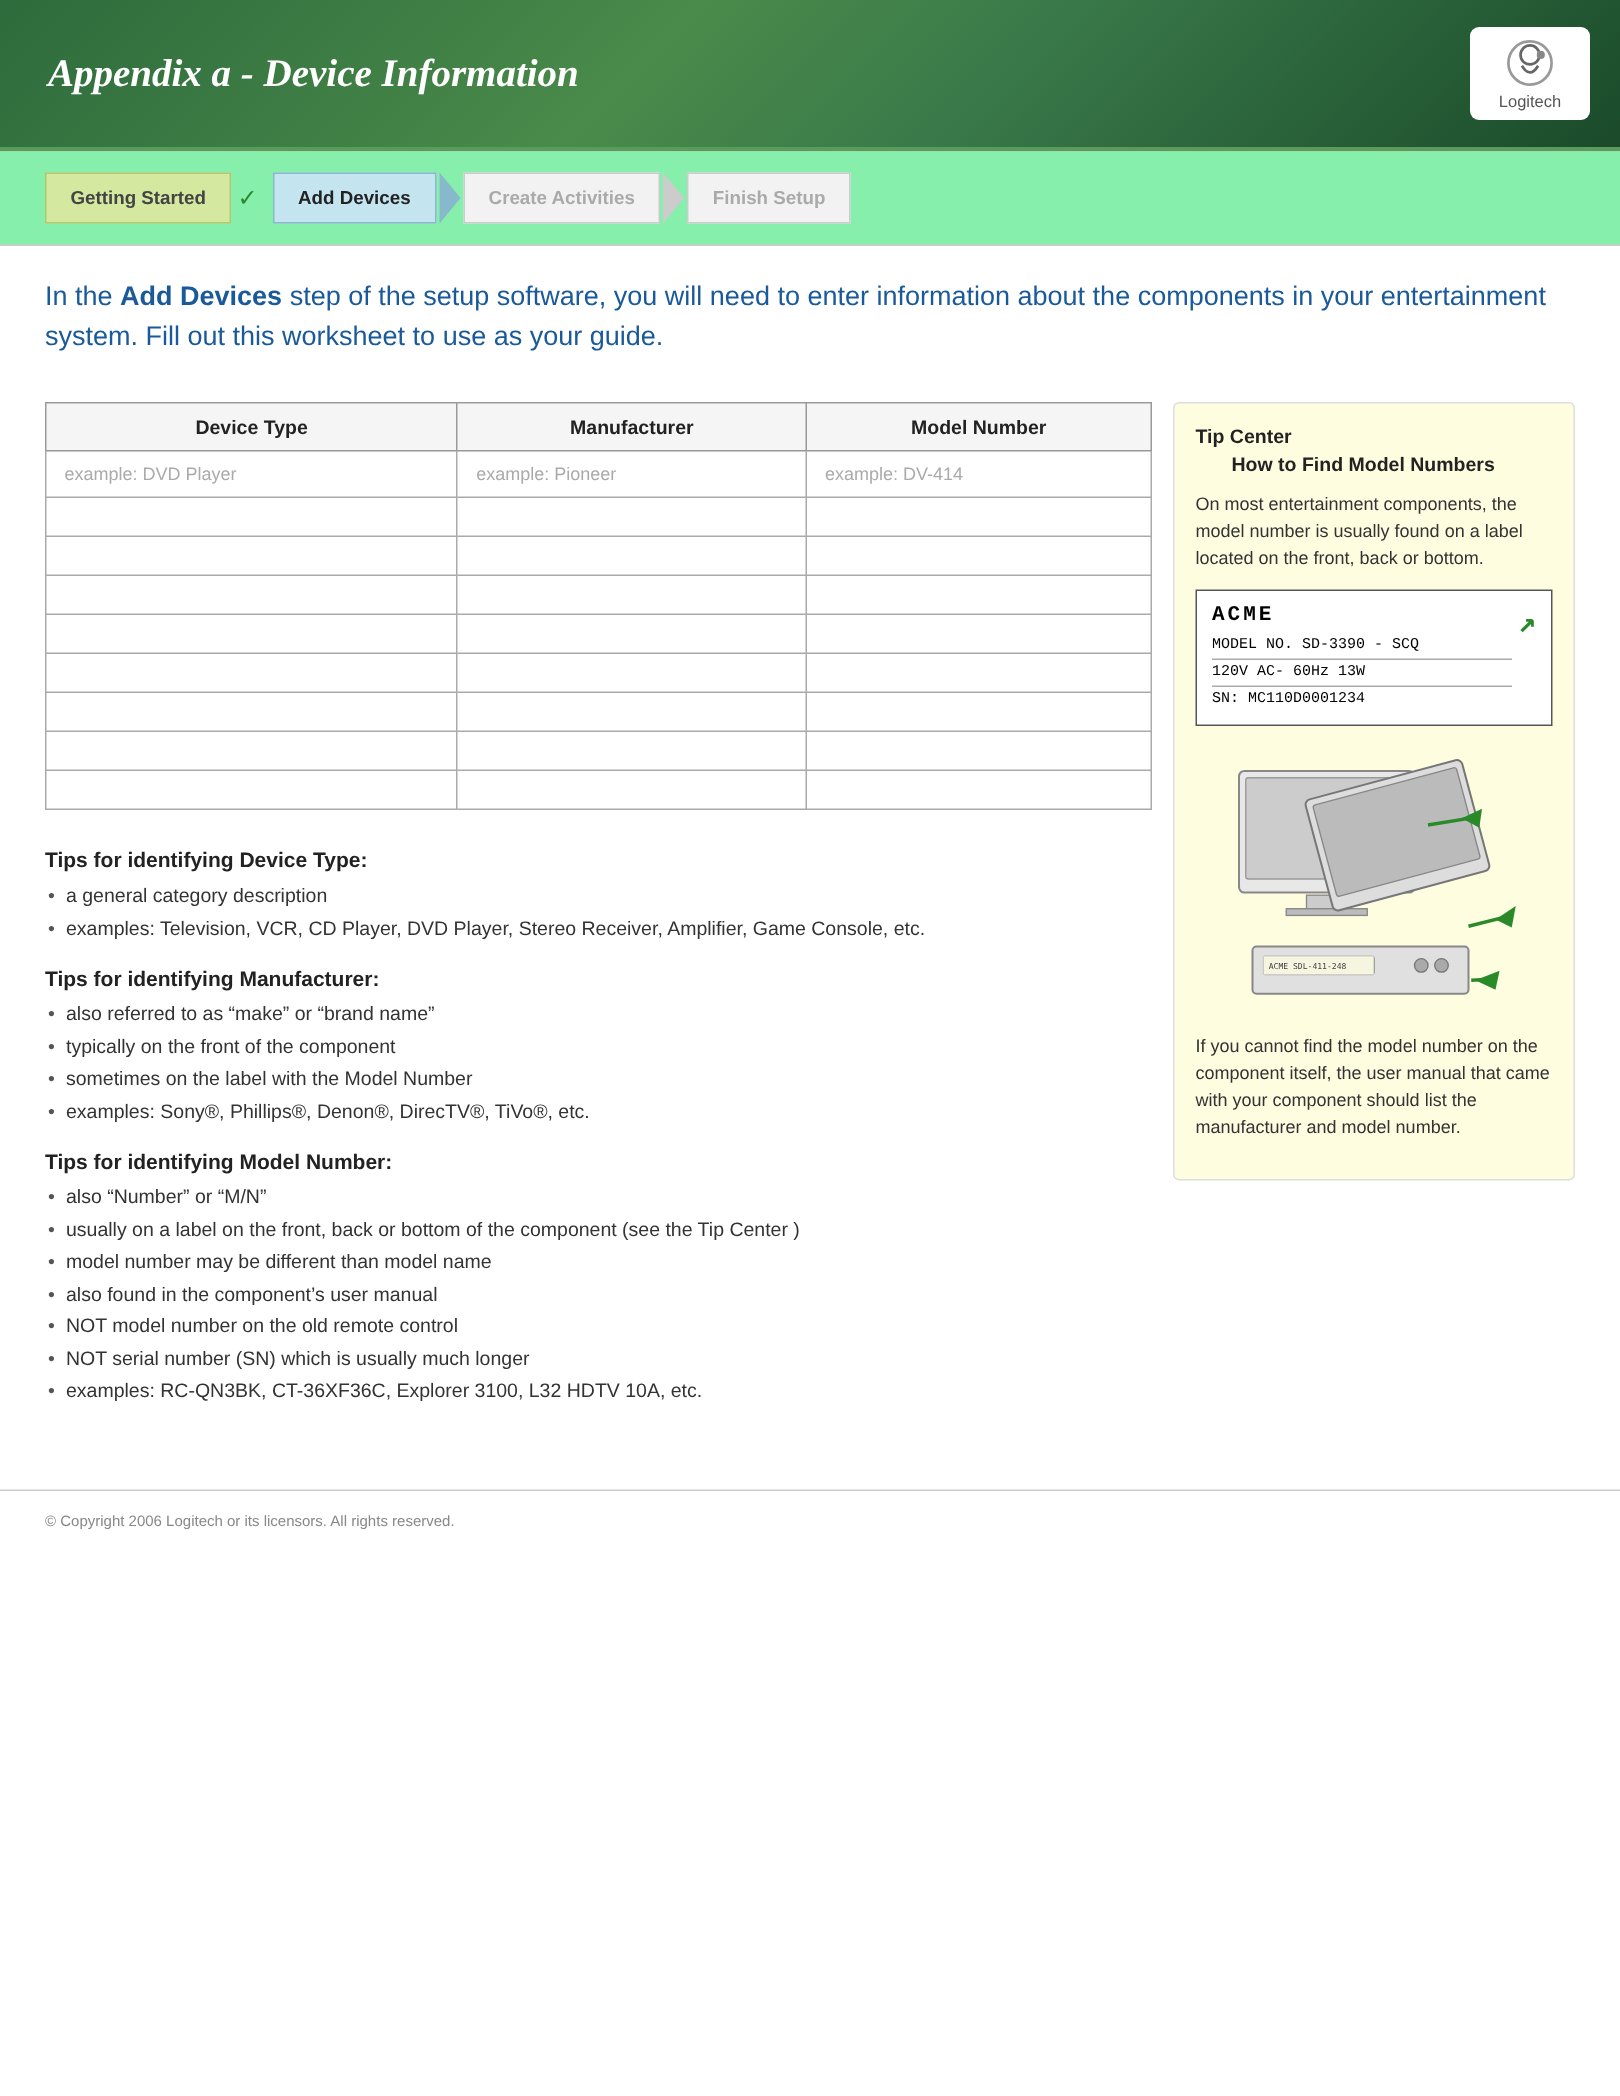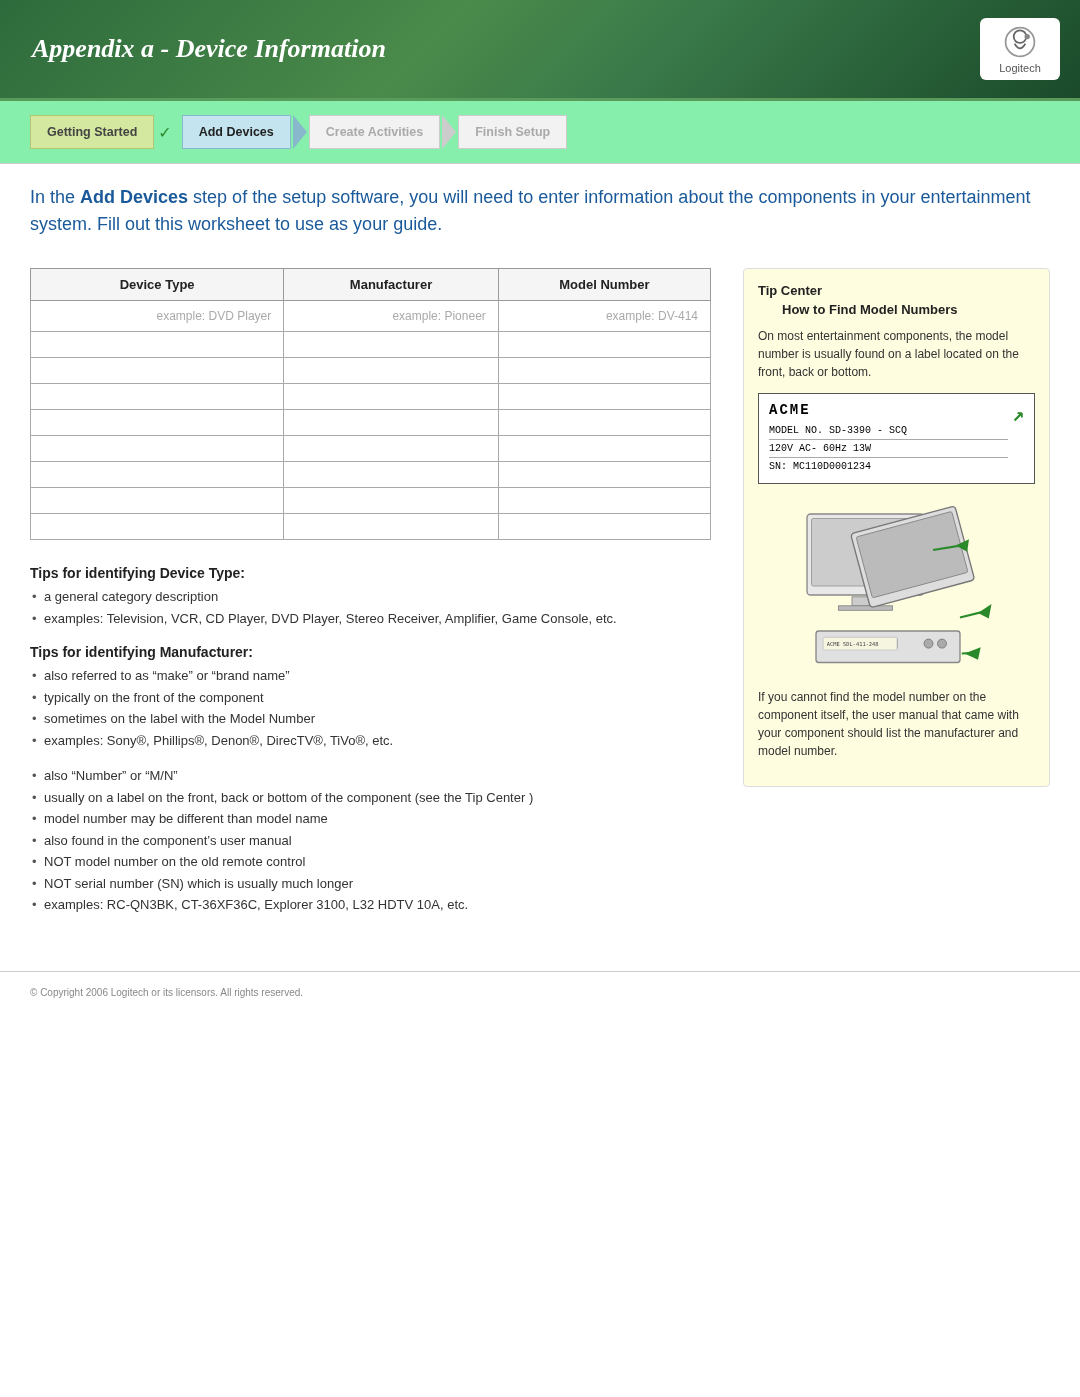--- a/index.html
+++ b/index.html
@@ -73,28 +73,28 @@
       margin-bottom: 30px;
       font-weight: normal;
     }
     .intro-text strong {
       font-weight: bold;
     }
 
     
     .two-col {
       display: flex;
-      gap: 32px;
+      gap: 14px;
       align-items: flex-start;
     }
     .left-col {
       flex: 1;
     }
     .right-col {
-      width: 307px;
+      width: 268px;
       flex-shrink: 0;
     }
 
     
     .device-table {
       width: 100%;
       border-collapse: collapse;
       margin-bottom: 25px;
     }
     .device-table th {
@@ -105,21 +105,21 @@
       font-weight: bold;
       text-align: center;
       color: #222;
     }
     .device-table td {
       border: 1px solid #aaa;
       padding: 8px 12px;
       height: 28px;
       font-size: 12px;
       color: #aaa;
-      text-align: right;
+      text-align: left;
     }
     .device-table tr.example-row td {
       color: #aaa;
       font-style: normal;
     }
     .device-table tr.empty-row td {
       height: 26px;
     }
 
     
@@ -399,20 +399,21 @@
           <div class="tips-title">Tips for identifying Manufacturer:</div>
           <ul class="tips-list">
             <li>also referred to as “make” or “brand name”</li>
             <li>typically on the front of the component</li>
             <li>sometimes on the label with the Model Number</li>
             <li>examples: Sony®, Phillips®, Denon®, DirecTV®, TiVo®, etc.</li>
           </ul>
         </div>
 
         <div class="tips-section">
+          <div class="tips-title">Tips for identifying Model Number:</div>
           <ul class="tips-list">
             <li>also “Number” or “M/N”</li>
             <li>usually on a label on the front, back or bottom of the component (see the Tip Center )</li>
             <li>model number may be different than model name</li>
             <li>also found in the component’s user manual</li>
             <li>NOT model number on the old remote control</li>
             <li>NOT serial number (SN) which is usually much longer</li>
             <li>examples: RC-QN3BK, CT-36XF36C, Explorer 3100, L32 HDTV 10A, etc.</li>
           </ul>
         </div>

